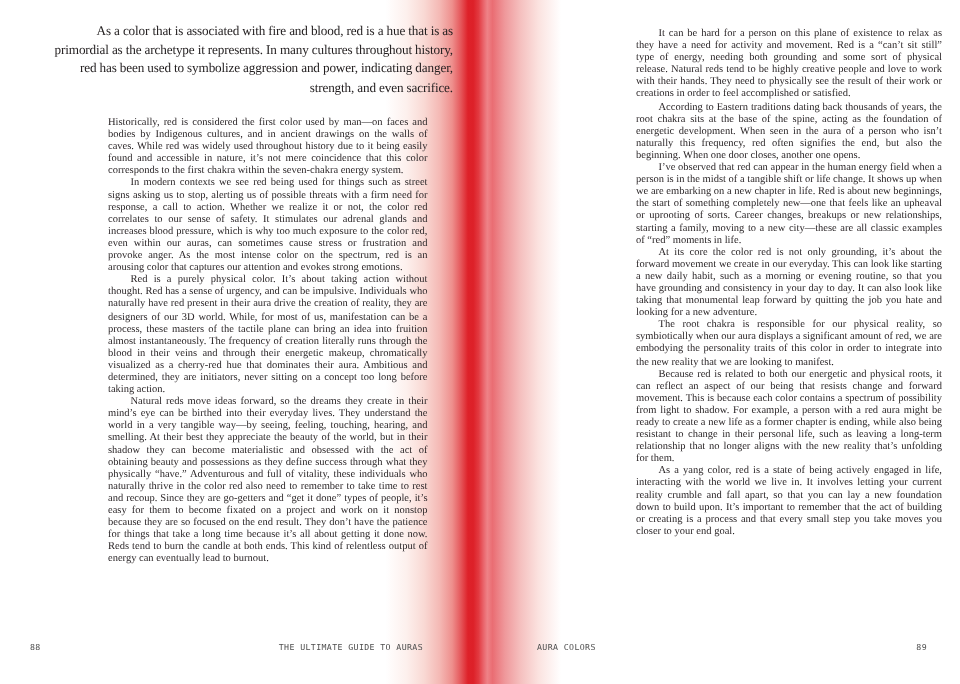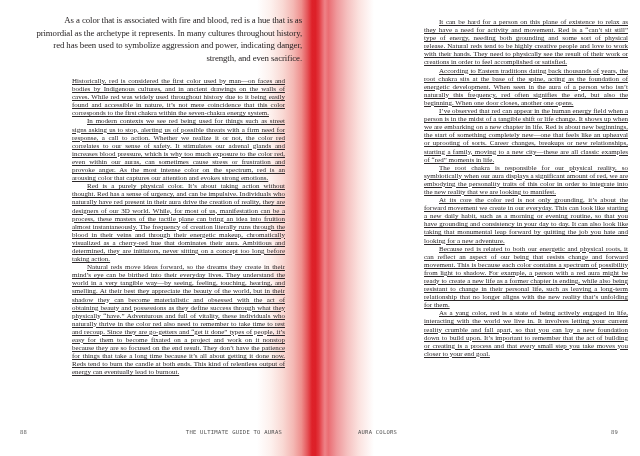--- a/index.html
+++ b/index.html
@@ -47,21 +47,20 @@
     letter-spacing: -0.1px;
     color: #211d1e;
     text-align: right;
   }
   .body-col {
     position: absolute;
     text-align: justify;
     font-size: 7px;
     line-height: 8.1px;
     color: #2a2527;
-    text-decoration: underline;
   }
   .body-col p {
     margin: 0;
     text-indent: 15px;
   }
   .body-col p.noindent { text-indent: 0; }
   .left-body  { left: 72px;  top: 77px; width: 213px; }
   .right-body { left: 424px; top: 18px; width: 204px; }
   .footer-item {
     position: absolute;
@@ -96,22 +95,22 @@
 
     <span class="footer-item fo-pagenum-left">88</span>
     <span class="footer-item fo-title-left">THE ULTIMATE GUIDE TO AURAS</span>
   </section>
 
   <section>
     <div class="body-col right-body">
       <p>It can be hard for a person on this plane of existence to relax as they have a need for activity and movement. Red is a “can’t sit still” type of energy, needing both grounding and some sort of physical release. Natural reds tend to be highly creative people and love to work with their hands. They need to physically see the result of their work or creations in order to feel accomplished or satisfied.</p>
       <p>According to Eastern traditions dating back thousands of years, the root chakra sits at the base of the spine, acting as the foundation of energetic development. When seen in the aura of a person who isn’t naturally this frequency, red often signifies the end, but also the beginning. When one door closes, another one opens.</p>
       <p>I’ve observed that red can appear in the human energy field when a person is in the midst of a tangible shift or life change. It shows up when we are embarking on a new chapter in life. Red is about new beginnings, the start of something completely new—one that feels like an upheaval or uprooting of sorts. Career changes, breakups or new relationships, starting a family, moving to a new city—these are all classic examples of “red” moments in life.</p>
+      <p>At its core the color red is not only grounding, it’s about the forward movement we create in our everyday. This can look like starting a new daily habit, such as a morning or evening routine, so that you have grounding and consistency in your day to day. It can also look like taking that monumental leap forward by quitting the job you hate and looking for a new adventure.</p>
       <p>The root chakra is responsible for our physical reality, so symbiotically when our aura displays a significant amount of red, we are embodying the personality traits of this color in order to integrate into the new reality that we are looking to manifest.</p>
-      <p>At its core the color red is not only grounding, it’s about the forward movement we create in our everyday. This can look like starting a new daily habit, such as a morning or evening routine, so that you have grounding and consistency in your day to day. It can also look like taking that monumental leap forward by quitting the job you hate and looking for a new adventure.</p>
       <p>Because red is related to both our energetic and physical roots, it can reflect an aspect of our being that resists change and forward movement. This is because each color contains a spectrum of possibility from light to shadow. For example, a person with a red aura might be ready to create a new life as a former chapter is ending, while also being resistant to change in their personal life, such as leaving a long-term relationship that no longer aligns with the new reality that’s unfolding for them.</p>
       <p>As a yang color, red is a state of being actively engaged in life, interacting with the world we live in. It involves letting your current reality crumble and fall apart, so that you can lay a new foundation down to build upon. It’s important to remember that the act of building or creating is a process and that every small step you take moves you closer to your end goal.</p>
     </div>
 
     <span class="footer-item fo-section-right">AURA COLORS</span>
     <span class="footer-item fo-pagenum-right">89</span>
   </section>
 
 </div>
 

